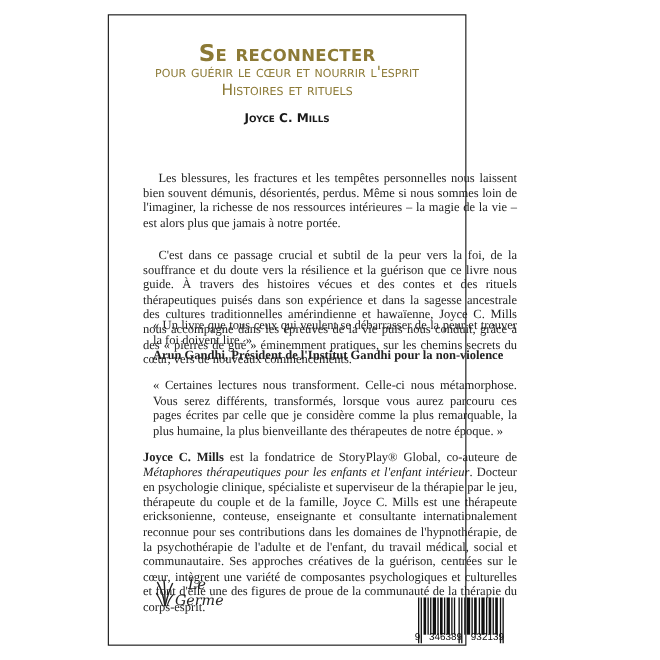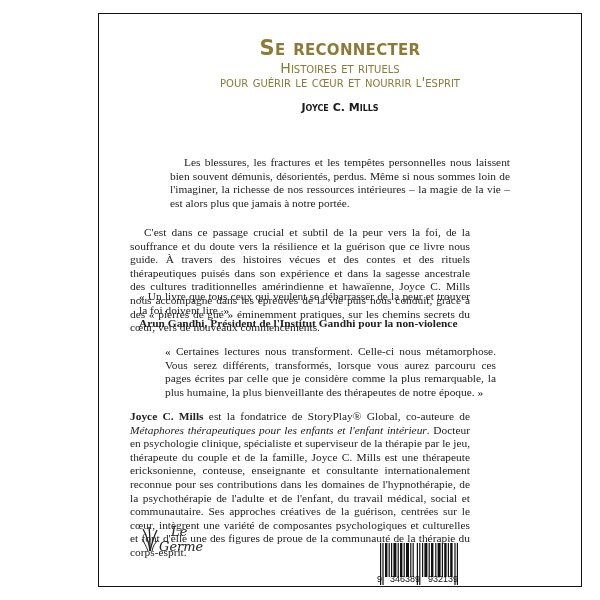--- a/index.html
+++ b/index.html
@@ -2,21 +2,21 @@
 <html><head>
   <meta charset="utf-8">
   <style>
     * { margin: 0; padding: 0; box-sizing: border-box; }
     html, body { width: 600px; height: 600px; background: #ffffff; overflow: hidden; }
     body { position: relative; font-family: "Liberation Serif", serif; color: #1e1e1e; }
 
     .cover {
       position: absolute;
       left: 98px; top: 13px;
-      width: 484px; height: 574px;
+      width: 326px; height: 574px;
       border: 1.6px solid #111;
       background: #fff;
     }
 
     .title-block { position: absolute; left: 0; right: 0; top: 24px; text-align: center; }
     .title {
       font-family: "DejaVu Sans", sans-serif;
       font-weight: bold;
       color: #8c7a36;
       font-variant: small-caps;
@@ -42,33 +42,33 @@
     }
 
     .body-text {
       position: absolute;
       left: 31px; width: 340px;
       font-size: 11.4px;
       line-height: 13.6px;
       text-align: justify;
       color: #222;
     }
-    .p1 { top: 142px; text-indent: 14px; margin-left: 40px; }
+    .p1 { top: 142px; text-indent: 14px; }
     .p2 { top: 212px; text-indent: 14px; }
 
     .quote {
       position: absolute;
       left: 40px; width: 331px;
       font-size: 11.4px;
       line-height: 13.6px;
       text-align: justify;
       color: #222;
     }
     .q1 { top: 276px; }
-    .q2 { top: 331px; margin-left: 26px; }
+    .q2 { top: 331px; }
     .quote .qtext { }
     .quote .qsource { text-align: left; font-style: normal; font-weight: bold; }
 
     .bio {
       position: absolute;
       left: 31px; top: 396px; width: 340px;
       font-size: 11.4px;
       line-height: 13.6px;
       text-align: justify;
       color: #222;
@@ -113,22 +113,22 @@
       display: flex; gap: 8px;
     }
   </style>
 </head>
 <body>
 
 <div class="cover">
 
   <div class="title-block">
     <div class="title">Se reconnecter</div>
+    <div class="subtitle">pour guérir le cœur et nourrir l'esprit</div>
     <div class="subtitle s1">Histoires et rituels</div>
-    <div class="subtitle">pour guérir le cœur et nourrir l'esprit</div>
     <div class="author">Joyce C. Mills</div>
   </div>
 
   <p class="body-text p1">Les blessures, les fractures et les tempêtes personnelles nous laissent bien souvent démunis, désorientés, perdus. Même si nous sommes loin de l'imaginer, la richesse de nos ressources intérieures – la magie de la vie – est alors plus que jamais à notre portée.</p>
   <p class="body-text p2">C'est dans ce passage crucial et subtil de la peur vers la foi, de la souffrance et du doute vers la résilience et la guérison que ce livre nous guide.  À travers des histoires vécues et des contes et des rituels thérapeutiques puisés dans son expérience et dans la sagesse ancestrale des cultures traditionnelles amérindienne et hawaïenne, Joyce C. Mills nous accompagne dans les épreuves de la vie puis nous conduit, grâce à des « pierres de gué » éminemment pratiques, sur les chemins secrets du cœur, vers  de nouveaux commencements.</p>
 
   <div class="quote q1">
     <div class="qtext">« Un livre que tous ceux qui veulent se débarrasser de la peur et trouver la foi doivent lire. »</div>
     <div class="qsource">Arun Gandhi, Président de l'Institut Gandhi pour la non-violence</div>
   </div>

